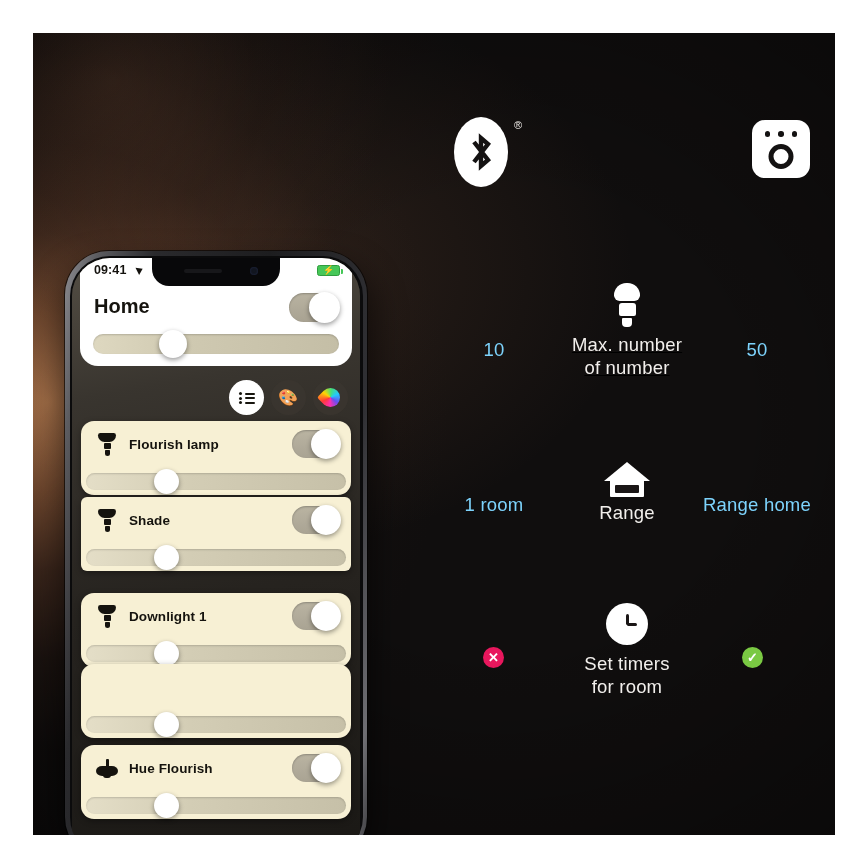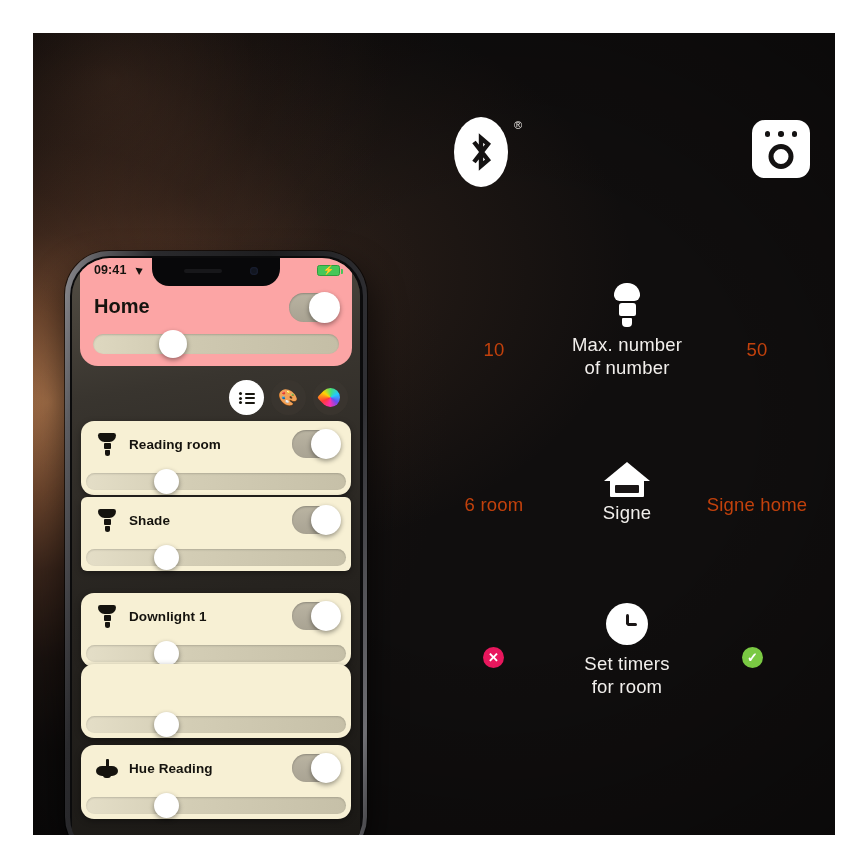--- a/index.html
+++ b/index.html
@@ -75,21 +75,21 @@
   .bridge-ring {
     position:absolute; left:50%; top:24px; transform:translateX(-50%);
     width:25px; height:25px; border-radius:50%;
     border:5px solid #141212; box-sizing:border-box;
   }
 
   
   .cmp-row { position:absolute; left:0; width:416px; }
   .cmp-left, .cmp-right {
     position:absolute; top:0;
-    color:#c2410c; font-size:18.5px; white-space:nowrap;
+    color:#7dd3fc; font-size:18.5px; white-space:nowrap;
     letter-spacing:0.2px;
   }
   .cmp-left  { left:0;  width:150px; text-align:center; }
   .cmp-right { right:0; width:156px; text-align:center; }
   .cmp-center {
     position:absolute; left:50%; transform:translateX(-50%);
     width:220px; text-align:center;
   }
   .cmp-caption {
     color:#f2efec; font-size:18.5px; line-height:23px;
@@ -191,21 +191,21 @@
   }
   .sb-mute  { left:5px; top:92px;  width:3px; height:22px; }
   .sb-up    { left:5px; top:136px; width:3px; height:44px; }
   .sb-down  { left:5px; top:192px; width:3px; height:44px; }
   .sb-power { right:5px; top:160px; width:3px; height:68px;
               background:linear-gradient(270deg,#7a7a7f,#3d3d41); }
 
   
   .hdr-card {
     position:absolute; left:8px; top:0; right:8px; height:108px;
-    background:#fca5a5; border-radius:0 0 18px 18px;
+    background:#ffffff; border-radius:0 0 18px 18px;
     z-index:3;
   }
   .notch {
     position:absolute; left:50%; transform:translateX(-50%); top:0;
     width:128px; height:28px; background:#08080a;
     border-radius:0 0 17px 17px; z-index:6;
   }
   .notch .speaker {
     position:absolute; left:32px; top:11px; width:38px; height:4px;
     border-radius:2px; background:#17171a;
@@ -397,43 +397,43 @@
             <i></i>
             <i></i>
         </div>
         <div class="bridge-ring"></div>
       </div>
     </div>
 
     <div class="cmp-row" style="top:306px;">
       <div class="cmp-left">10</div>
       <div class="cmp-right">50</div>
-      <div class="cmp-center" style="top:-56px;">
+      <div class="cmp-center" style="top:-56px;text-decoration:underline;">
         <div class="ico-bulb">
           <div class="head"></div>
             <div class="mid"></div>
             <div class="base"></div>
         </div>
         <div class="cmp-caption">
           <div>Max. number</div>
           <div>of number</div>
         </div>
       </div>
     </div>
 
     <div class="cmp-row" style="top:461px;">
-      <div class="cmp-left">6 room</div>
-      <div class="cmp-right">Signe home</div>
+      <div class="cmp-left">1 room</div>
+      <div class="cmp-right">Range home</div>
       <div class="cmp-center" style="top:-32px;">
         <div class="ico-house">
           <div class="roof"></div>
             <div class="body"></div>
             <div class="door"></div>
         </div>
-        <div class="cmp-caption">Signe</div>
+        <div class="cmp-caption">Range</div>
       </div>
     </div>
 
     <div class="cmp-row" style="top:614px;">
       <div class="badge-x" style="background:#e8175d;">
         <span class="glyph">✕</span>
       </div>
       <div class="badge-check" style="background:#7ac943;">
         <span class="glyph">✓</span>
       </div>
@@ -510,21 +510,21 @@
 
           <div class="list">
 
             <div class="light-card" style="top:0;">
               <div class="lc-row">
                 <span class="tico">
                   <span class="t-head"></span>
                     <span class="t-neck"></span>
                     <span class="t-tip"></span>
                 </span>
-                <span class="lc-name">Reading room</span>
+                <span class="lc-name">Flourish lamp</span>
                 <span class="lc-toggle">
                   <span class="knob"></span>
                 </span>
               </div>
               <div class="lc-slider">
                 <div class="knob"></div>
               </div>
             </div>
 
             <div class="light-card" style="top:76px;border-radius:6px;">
@@ -567,21 +567,21 @@
               </div>
             </div>
 
             <div class="light-card" style="top:324px;">
               <div class="lc-row">
                 <span class="tico pendant">
                   <span class="t-head"></span>
                     <span class="t-neck"></span>
                     <span class="t-tip"></span>
                 </span>
-                <span class="lc-name">Hue Reading</span>
+                <span class="lc-name">Hue Flourish</span>
                 <span class="lc-toggle">
                   <span class="knob"></span>
                 </span>
               </div>
               <div class="lc-slider">
                 <div class="knob"></div>
               </div>
             </div>
 
           </div>

